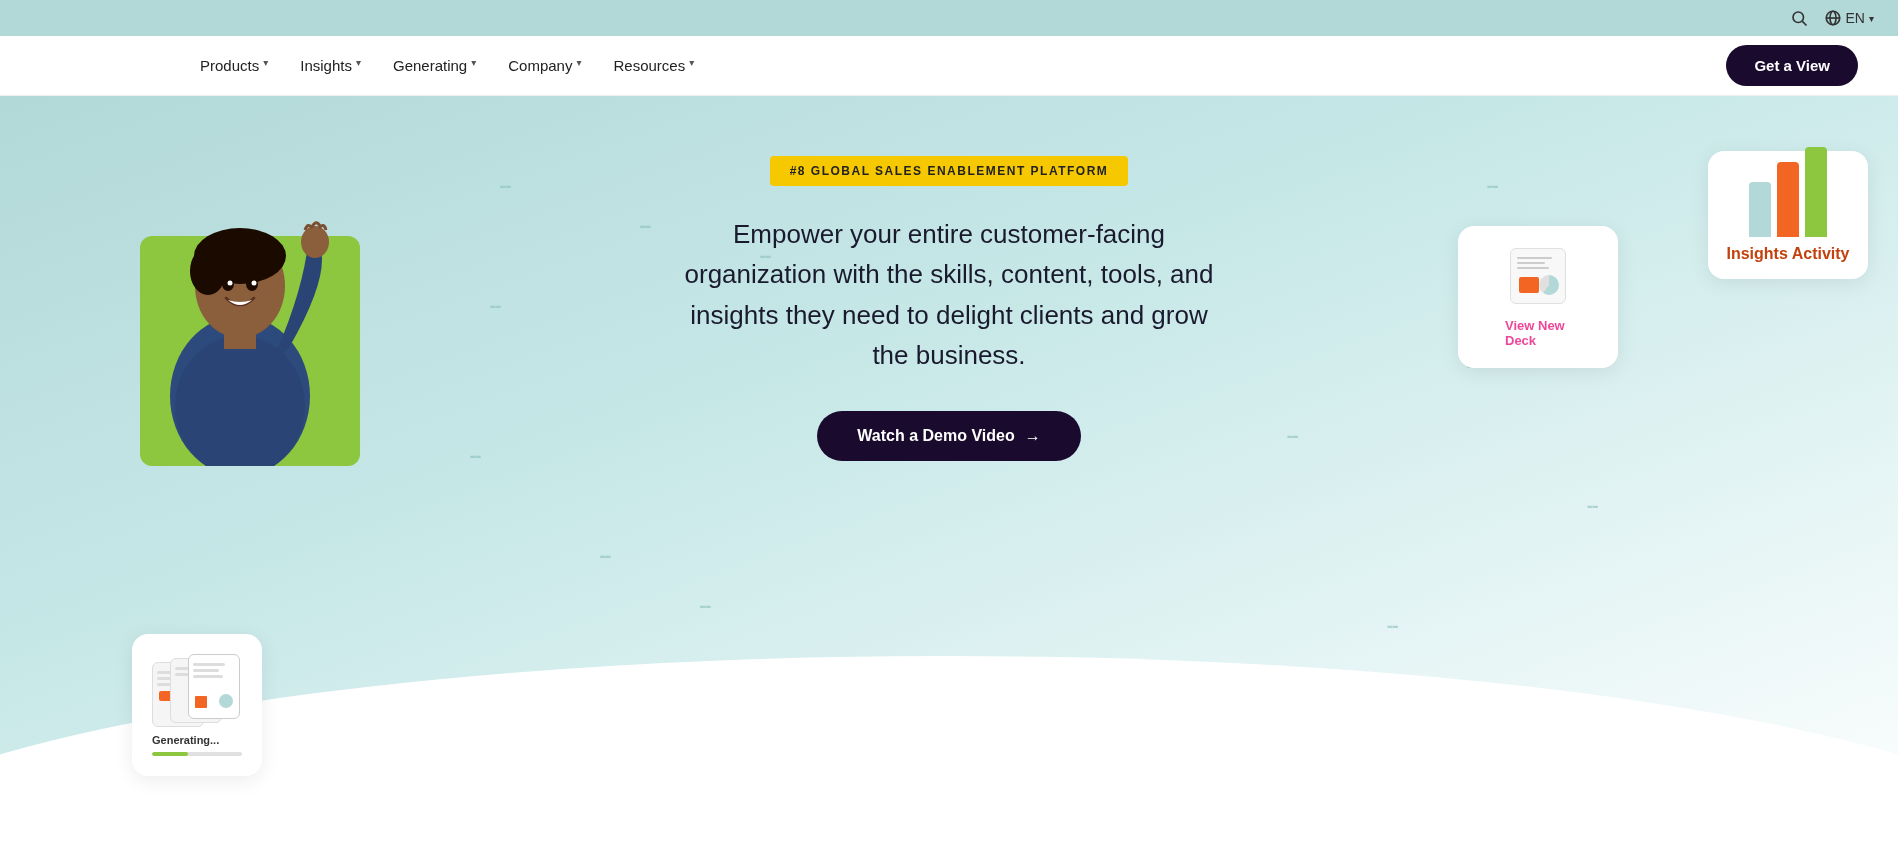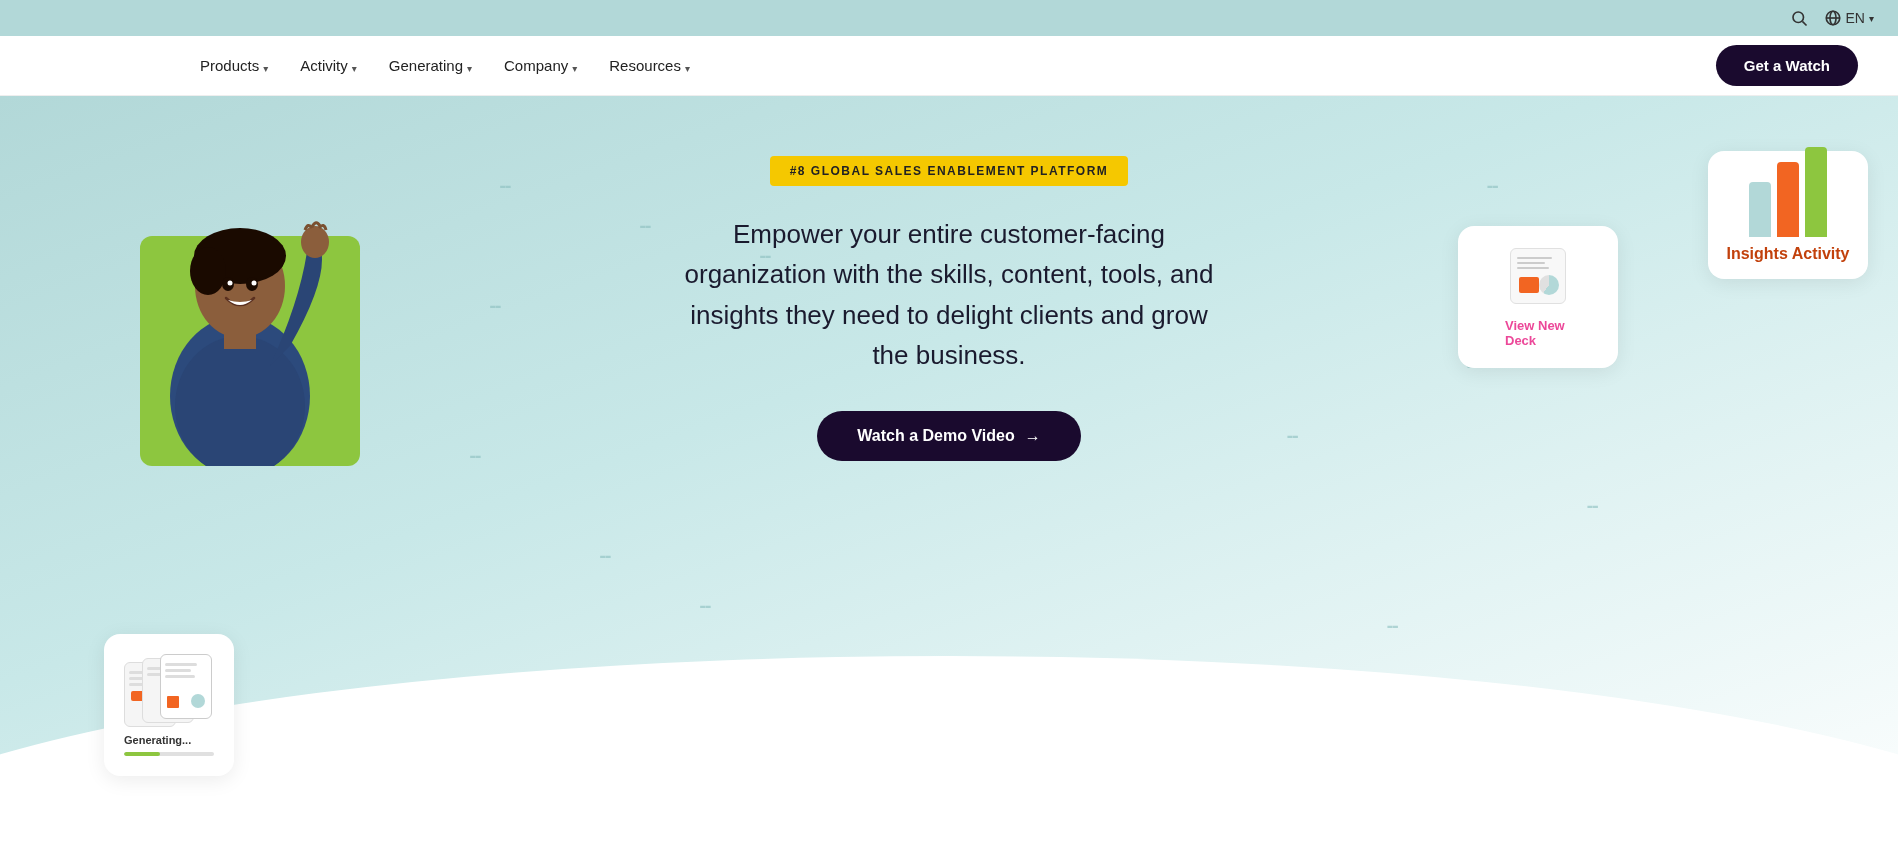--- a/index.html
+++ b/index.html
@@ -41,21 +41,21 @@
       display: flex;
       align-items: center;
       gap: 32px;
     }
     .nav-item {
       font-size: 15px;
       font-weight: 500;
       color: #222;
       cursor: pointer;
       display: flex;
-      align-items: flex-end;
+      align-items: flex-start;
       gap: 4px;
       white-space: nowrap;
     }
     .nav-item .chevron {
       font-size: 10px;
       color: #555;
     }
     .get-demo-btn {
       background: #1a0a2e;
       color: #fff;
@@ -195,21 +195,21 @@
     .share-label {
       font-size: 13px;
       font-weight: 600;
       color: #222;
     }
 
     
     .card-generating {
       position: absolute;
       bottom: 100px;
-      left: 104px;
+      left: 132px;
       background: #fff;
       border-radius: 16px;
       padding: 20px;
       box-shadow: 0 4px 20px rgba(0,0,0,0.08);
       z-index: 3;
       width: 130px;
     }
     .gen-docs {
       display: flex;
       gap: -6px;
@@ -404,37 +404,37 @@
   </div>
 </div>
 
 <nav class="navbar">
   <div class="nav-links">
     <div class="nav-item">
       <span>Products</span>
       <span class="chevron">▾</span>
     </div>
     <div class="nav-item">
-      <span>Activity</span>
+      <span>Insights</span>
       <span class="chevron">▾</span>
     </div>
     <div class="nav-item">
       <span>Generating</span>
       <span class="chevron">▾</span>
     </div>
     <div class="nav-item">
       <span>Company</span>
       <span class="chevron">▾</span>
     </div>
     <div class="nav-item">
       <span>Resources</span>
       <span class="chevron">▾</span>
     </div>
   </div>
-  <button class="get-demo-btn">Get a Watch</button>
+  <button class="get-demo-btn">Get a View</button>
 </nav>
 
 <section class="hero">
 
   <span class="dash" style="top:80px;left:500px;">╌</span>
   <span class="dash" style="top:120px;left:640px;">╌</span>
   <span class="dash" style="top:200px;left:490px;">╌</span>
   <span class="dash" style="top:350px;left:470px;">╌</span>
   <span class="dash" style="top:450px;left:600px;">╌</span>
   <span class="dash" style="top:80px;right:400px;">╌</span>

